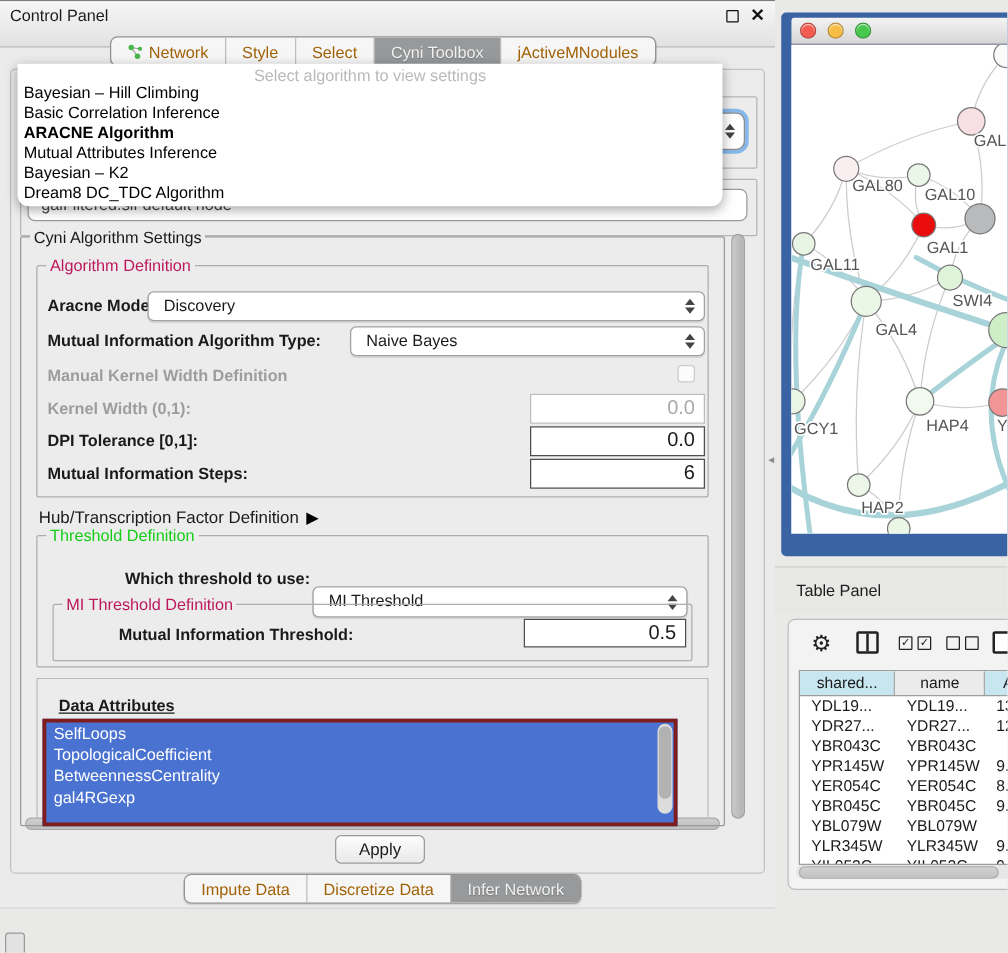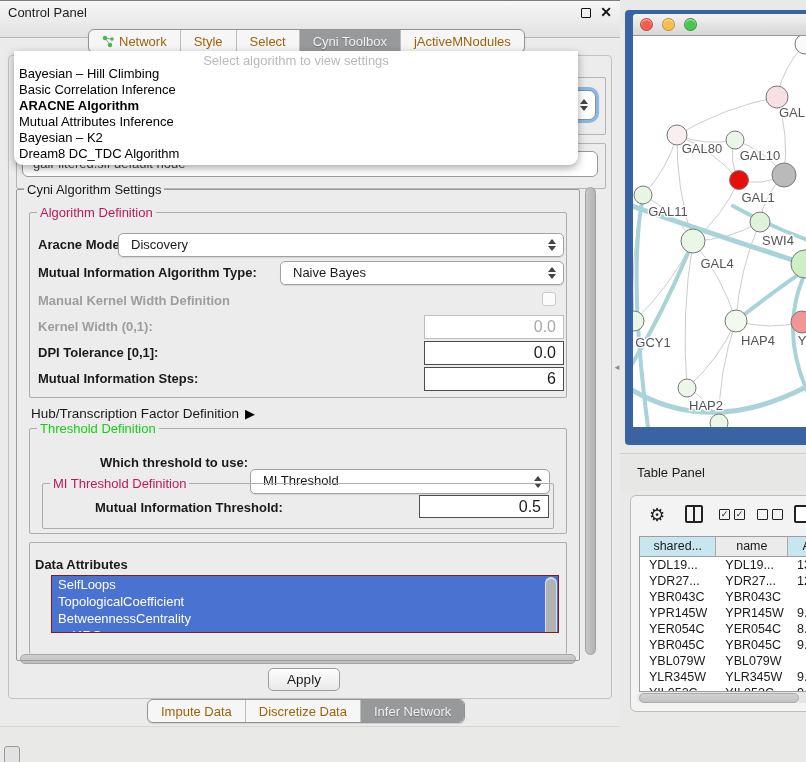--- a/index.html
+++ b/index.html
@@ -62,22 +62,22 @@
   .spin::before, .spin::after { content:""; position:absolute; left:0; border-left:4px solid transparent; border-right:4px solid transparent; }
   .spin::before { top:1px; border-bottom:5px solid #444; }
   .spin::after { bottom:1px; border-top:5px solid #444; }
   .tfield { position:absolute; background:#fff; border:1.5px solid #4d4d4d; font-size:16px;
     line-height:21px; text-align:right; padding-right:7px; }
   .tfield.dis { border:1px solid #bdbdbd; color:#a9a9a9; }
   .checkbox { position:absolute; width:14px; height:14px; background:#fbfbfb; border:1.5px solid #cacaca; border-radius:3px; }
   .arrow-right { display:inline-block; margin-left:6px; color:#000; font-size:13px; }
   .arrow-down { display:inline-block; margin-left:4px; font-size:11px; color:#000; }
 
-  #attr-list { position:absolute; left:21px; top:32px; width:508px; height:58px;
-    background:#4a72d0; border:1px solid #7f1d1d; overflow:hidden; }
+  #attr-list { position:absolute; left:4px; top:32px; width:508px; height:86px;
+    background:#4a72d0; border:3px solid #7f1d1d; overflow:hidden; }
   .attr-item { color:#fff; font-size:13px; line-height:17px; padding-left:6px; }
   #attr-vscroll { position:absolute; right:1px; top:1px; width:12px; height:72px; background:#dcdcdc; border-radius:6px; }
   #attr-vscroll .thumb { position:absolute; left:1px; top:2px; width:10px; height:58px; background:#b2b2b2; border-radius:5px; }
 
   #settings-vscroll { position:absolute; left:584px; top:184px; width:13px; height:474px; }
   #settings-vscroll .thumb { position:absolute; left:1px; top:2px; width:11px; height:468px;
     background:linear-gradient(90deg,#c9c9c9,#b3b3b3); border:1px solid #a0a0a0; border-radius:6px; }
   #settings-hscroll { position:absolute; left:20px; top:653px; width:558px; height:11px; }
   #settings-hscroll .thumb { position:absolute; left:0; top:0; width:556px; height:10px;
     background:linear-gradient(#cfcfcf,#bdbdbd); border:1px solid #a6a6a6; border-radius:5px; }
@@ -221,21 +221,21 @@
           <span class="spin"></span>
         </div>
         <div class="group" style="left:12px;top:54px;width:512px;height:46px;">
           <span class="gtitle t-blue">MI Threshold Definition</span>
           <span class="lbl" style="left:8px;top:16px;padding-left:44px;">Mutual Information Threshold:</span>
           <div class="tfield" style="left:376px;top:11px;width:130px;height:23px;">0.5</div>
         </div>
       </div>
 
       <div class="group" style="left:12px;top:352px;width:538px;height:112px;border-bottom:none;">
-        <span class="lbl" style="left:5px;top:14px;">Data Attributes</span>
+        <span class="lbl" style="left:17px;top:14px;text-decoration:underline;">Data Attributes</span>
         <div id="attr-list" style="background: rgb(74, 114, 208);">
           <div id="attr-items">
               <div class="attr-item">SelfLoops</div>
               <div class="attr-item">TopologicalCoefficient</div>
               <div class="attr-item">BetweennessCentrality</div>
               <div class="attr-item">gal4RGexp</div>
             </div>
           <div id="attr-vscroll">
               <div class="thumb"></div>
             </div>

